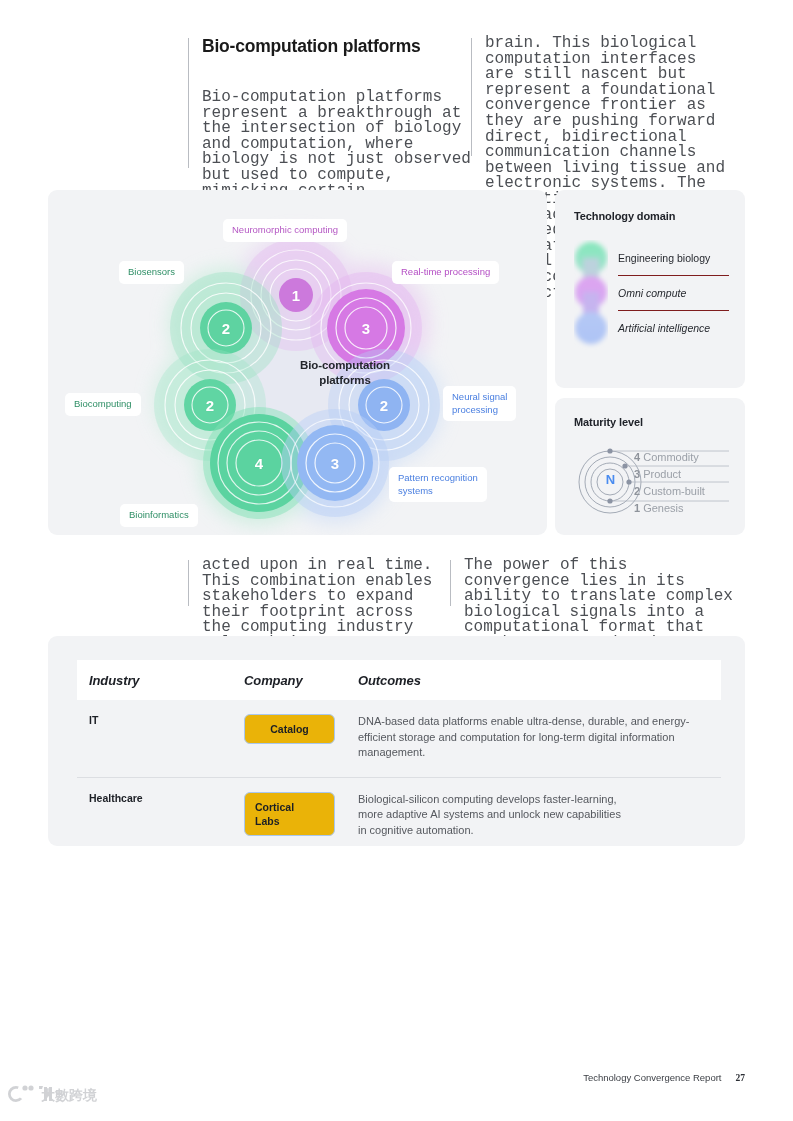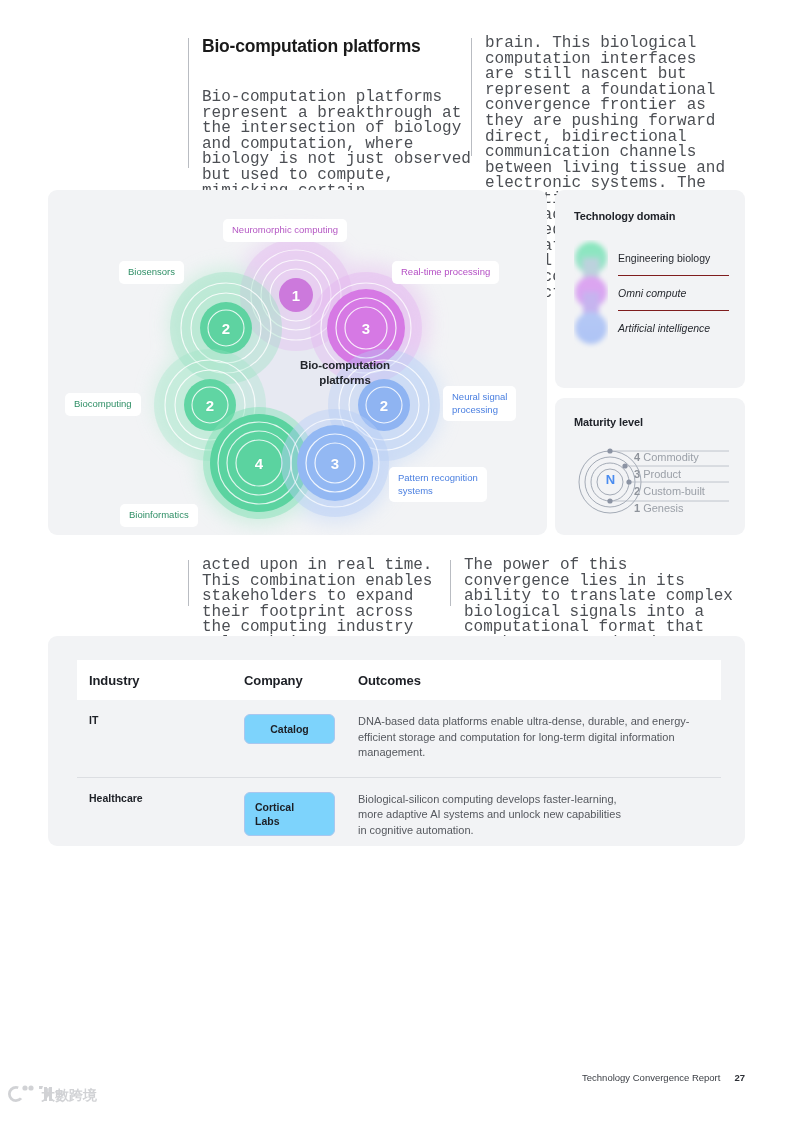--- a/index.html
+++ b/index.html
@@ -84,42 +84,42 @@
   
   .midtext { position: absolute; left: 188px; top: 558px; width: 545px; display: flex; }
   .midtext .intro-col.left  { width: 283px; }
   .midtext .intro-col.right { width: 262px; }
   .midtext .intro-col::before { height: 46px; }
 
   
   #table-panel { position: absolute; left: 48px; top: 636px; width: 697px; height: 210px;
                  background: #f2f3f5; border-radius: 9px; }
   .tbl { position: absolute; left: 29px; top: 24px; width: 644px; }
-  .tbl-head { background: #ffffff; display: flex; height: 40px; align-items: center; }
+  .tbl-head { background: #ffffff; display: flex; height: 40px; align-items: center; font-style: italic; }
   .tbl-row  { display: flex; padding: 14px 0 16px 0; }
   .tbl-row + .tbl-row { border-top: 1px solid #dcdee2; }
   .c-ind { width: 167px; padding-left: 12px; }
   .c-com { width: 113px; }
   .c-out { flex: 1; padding-left: 1px; }
   .tbl-head .c-ind, .tbl-head .c-com, .tbl-head .c-out {
     font-size: 13px; font-weight: bold; color: #1c1f25; letter-spacing: -0.1px;
   }
   .tbl-head .c-out { padding-left: 1px; }
   .ind-cell { font-size: 10.5px; font-weight: bold; color: #1c1f25; padding-left: 12px; }
   .pill {
-    display: inline-block; background: #7dd3fc; border: 1px solid #a9c7ef;
+    display: inline-block; background: #eab308; border: 1px solid #a9c7ef;
     border-radius: 6px; font-size: 10.5px; font-weight: bold; color: #1c1f25;
     padding: 7px 10px; min-width: 91px; text-align: center; line-height: 14px;
     white-space: pre-line;
   }
   .out-cell { font-size: 11px; line-height: 15.5px; color: #55585e; }
 
   
   .footer { position: absolute; right: 48px; bottom: 38px; font-size: 9.5px; color: #3d4046; }
-  .footer .pg { margin-left: 14px; font-weight: bold; color: #2c2f35; }
+  .footer .pg { margin-left: 14px; font-weight: bold; color: #2c2f35; font-family: Liberation Serif, serif; }
   .watermark { position: absolute; left: 8px; bottom: 10px; opacity: .45; }
 </style>
 </head>
 <body>
 
 <div class="page">
 
   <div class="intro">
     <div class="intro-col left">
       <div class="doc-title">Bio-computation platforms</div>

